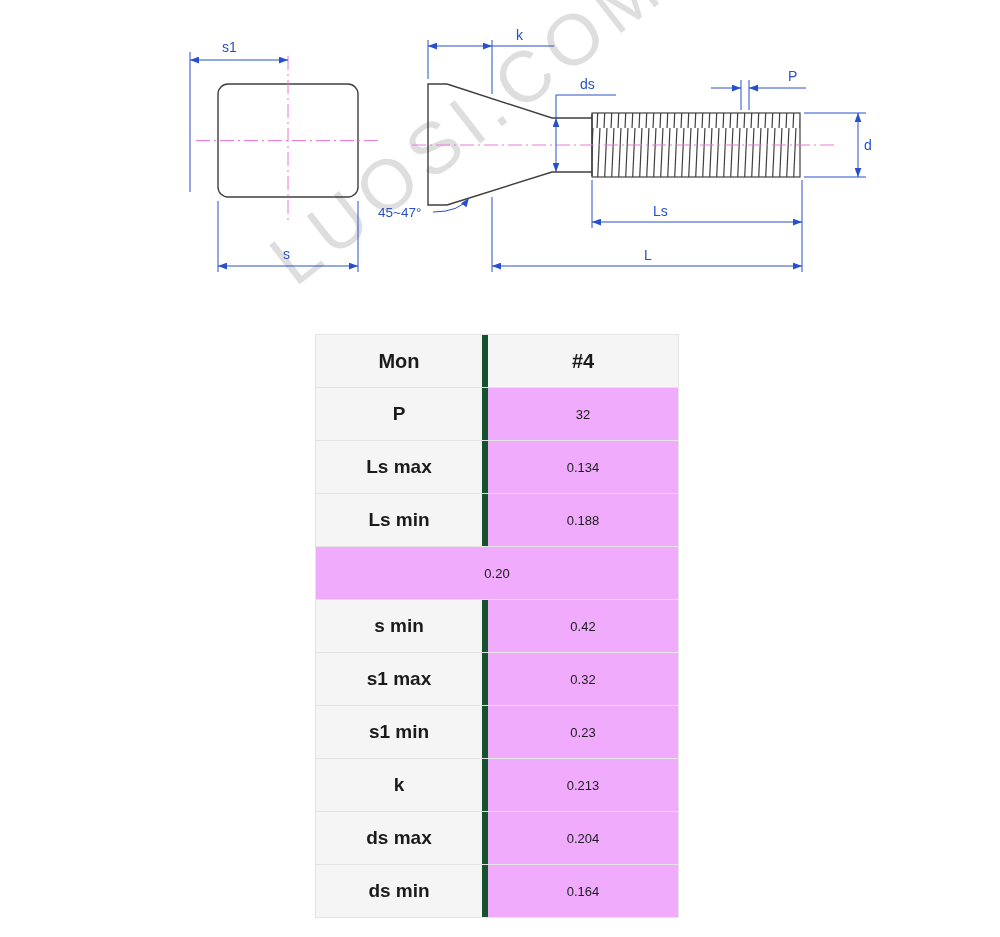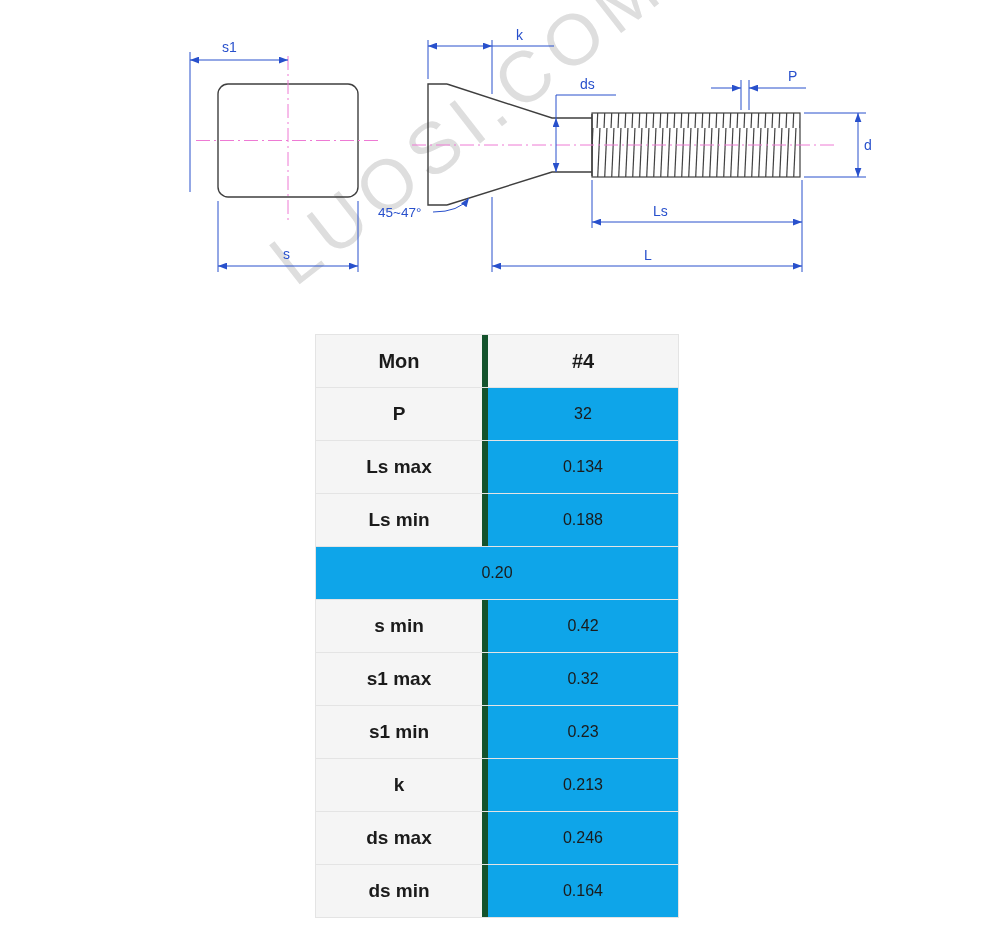--- a/index.html
+++ b/index.html
@@ -26,21 +26,21 @@
   .spec-table {
     position:absolute; left:315px; top:334px; width:364px;
     border:1px solid #e4e4e4; border-bottom:none;
     box-sizing:border-box;
   }
   .trow { display:flex; height:52px; border-bottom:1px solid #e4e4e4; }
   .tcell { display:flex; align-items:center; justify-content:center;
            box-sizing:border-box; color:#1b1b1b; }
   .tlabel { width:172px; background:#f5f5f5; font-weight:bold; font-size:19px;
             border-right:6px solid #14532d; }
-  .tvalue { flex:1; background:#0ea5e9; font-size:16px; }
+  .tvalue { flex:1; background:#f0abfc; font-size:13px; }
   .thead .tcell { font-weight:bold; font-size:20px; background:#f5f5f5; }
 </style>
 </head>
 <body>
 
 <div class="screen">
 
   <div class="drawing-wrap">
     <svg width="1000" height="320" viewBox="0 0 1000 320">
       <defs>
@@ -173,21 +173,21 @@
           <div class="tcell tvalue">0.23</div>
         </div>
 
         <div class="trow">
           <div class="tcell tlabel">k</div>
           <div class="tcell tvalue">0.213</div>
         </div>
 
         <div class="trow">
           <div class="tcell tlabel">ds max</div>
-          <div class="tcell tvalue">0.246</div>
+          <div class="tcell tvalue">0.204</div>
         </div>
 
         <div class="trow">
           <div class="tcell tlabel">ds min</div>
           <div class="tcell tvalue">0.164</div>
         </div>
       </div>
   </div>
 
 </div>

